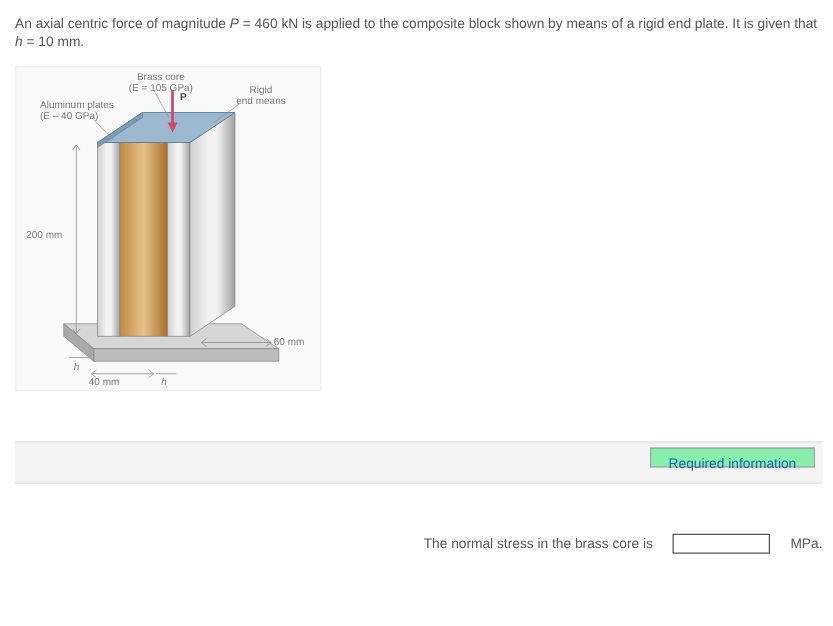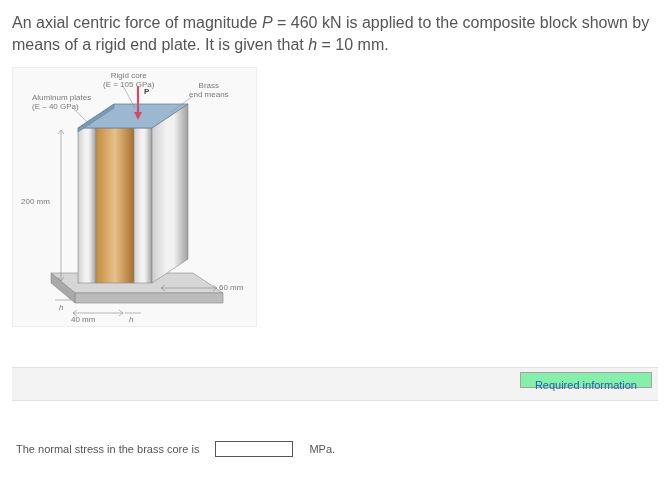--- a/index.html
+++ b/index.html
@@ -7,21 +7,21 @@
       font-family: Arial, Helvetica, sans-serif;
       background: #fff;
       width: 666px;
       height: 501px;
       padding: 12px 8px 12px 12px;
       color: #444;
       font-size: 11px;
       position: relative;
     }
     .problem-statement {
-      font-size: 16px;
+      font-size: 11px;
       color: #555;
       margin-bottom: 10px;
       line-height: 1.4;
     }
     .figure {
       width: 245px;
       height: 260px;
       background: #f9f9f9;
       border: 1px solid #eee;
       position: relative;
@@ -65,20 +65,21 @@
       font-size: 11px;
       color: #555;
       margin-bottom: 20px;
     }
     .answer-row {
       font-size: 11px;
       color: #555;
       display: flex;
       align-items: center;
       gap: 16px;
+      justify-content: flex-end;
     }
     .answer-input {
       width: 78px;
       height: 16px;
       border: 1px solid #555;
       background: #fff;
       font-size: 11px;
       padding: 0 2px;
     }
     .italic { font-style: italic; }
@@ -140,29 +141,29 @@
 
     <line x1="42" y1="232" x2="58" y2="232" stroke="#888" stroke-width="0.6"></line>
     <line x1="112" y1="245" x2="128" y2="245" stroke="#888" stroke-width="0.6"></line>
 
     <line x1="110" y1="18" x2="122" y2="40" stroke="#888" stroke-width="0.5"></line>
     <line x1="180" y1="28" x2="158" y2="44" stroke="#888" stroke-width="0.5"></line>
     <line x1="60" y1="40" x2="78" y2="58" stroke="#888" stroke-width="0.5"></line>
   </svg>
 
   <div class="fig-label" style="left:90px; top:4px;">
-    <span>Rigid core</span><br>
+    <span>Brass core</span><br>
     <span>(E = 105 GPa)</span>
   </div>
   <div class="fig-label" style="left:19px; top:26px; text-align:left;">
     <span>Aluminum plates</span><br>
     <span>(E – 40 GPa)</span>
   </div>
   <div class="fig-label" style="left:176px; top:14px;">
-    <span>Brass</span><br>
+    <span>Rigid</span><br>
     <span>end means</span>
   </div>
   <div class="fig-label" style="left:131px; top:20px; font-weight:bold; color:#444;">P</div>
   <div class="fig-label" style="left:8px; top:130px;">200 mm</div>
   <div class="fig-label" style="left:206px; top:216px;">60 mm</div>
   <div class="fig-label" style="left:58px; top:248px;">40 mm</div>
   <div class="fig-label italic" style="left:46px; top:236px;">h</div>
   <div class="fig-label italic" style="left:116px; top:248px;">h</div>
 </div>
 

